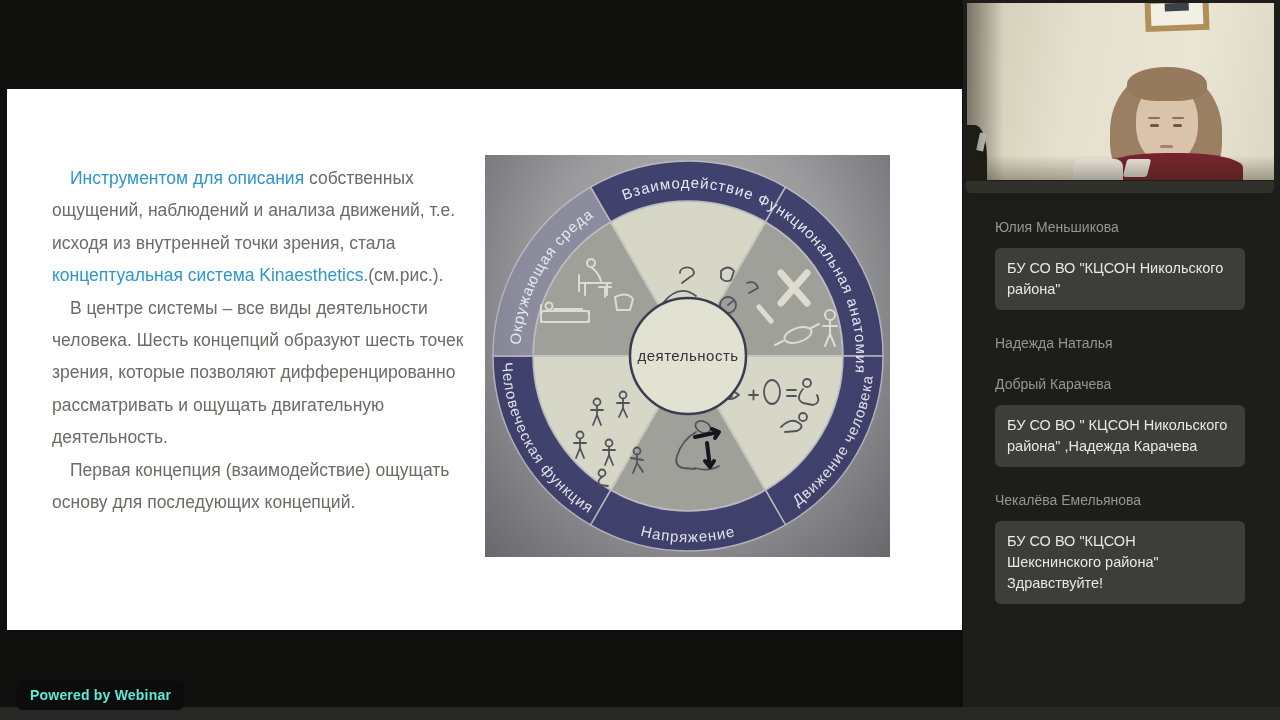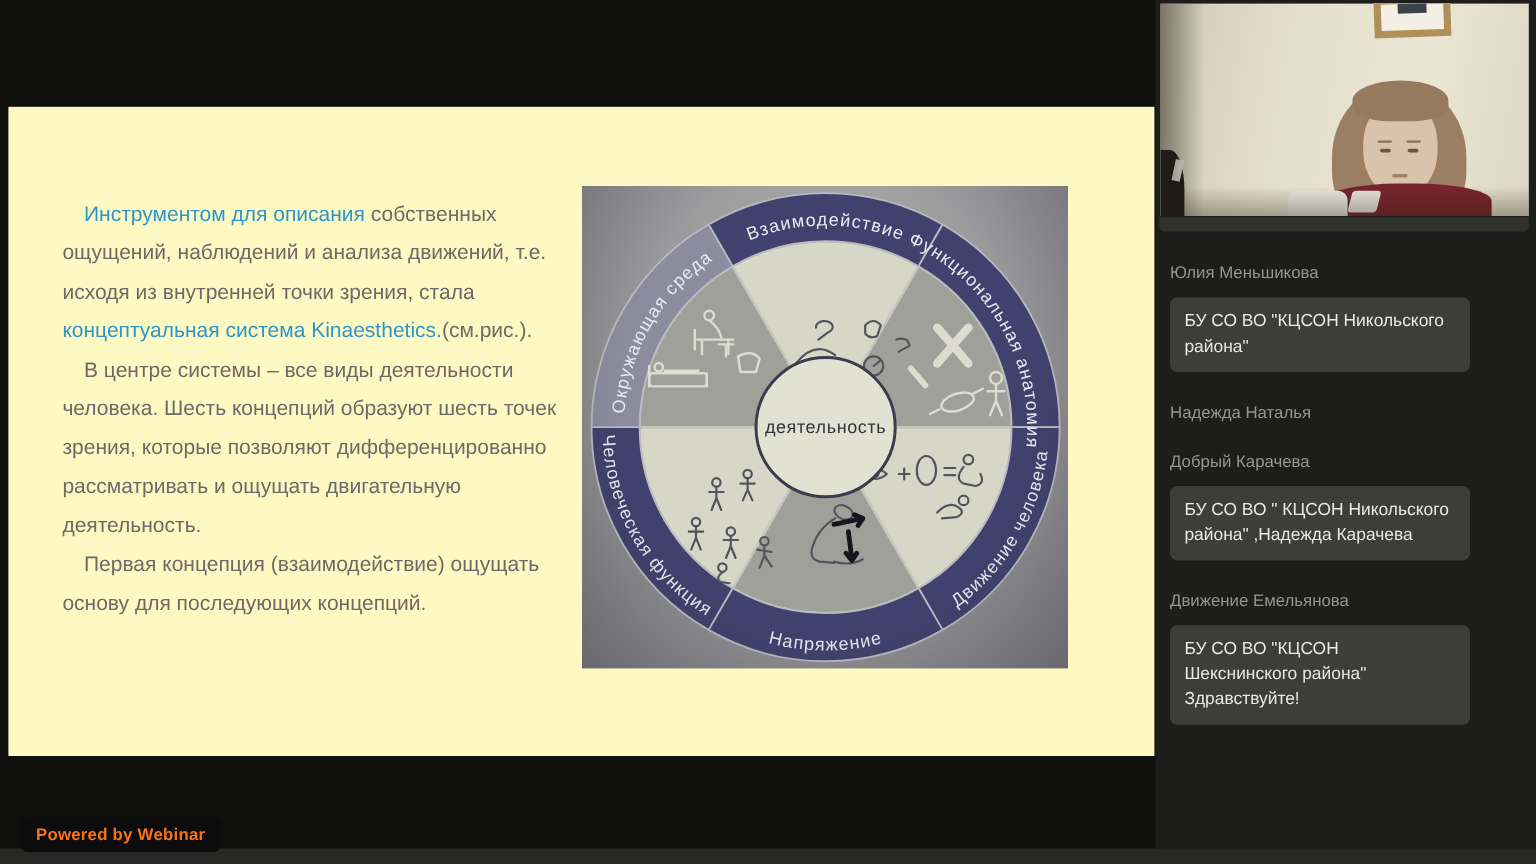--- a/index.html
+++ b/index.html
@@ -1,21 +1,21 @@
 <!DOCTYPE html>
 <html><head>
 <meta charset="utf-8">
 <style>
   * { margin:0; padding:0; box-sizing:border-box; }
   html,body { background:#000; }
   body { font-family:"Liberation Sans", sans-serif; }
   .stage { position:relative; width:1280px; height:720px; background:#0f0f0e; overflow:hidden; }
 
   
-  .slide { position:absolute; left:7px; top:89px; width:955px; height:541px; background:#fef9c3; }
+  .slide { position:absolute; left:7px; top:89px; width:955px; height:541px; background:#ffffff; }
   .slide-text { position:absolute; left:45px; top:73px; width:414px;
                 font-size:17.5px; line-height:32.4px; color:#6d6a67; }
   .slide-text p { text-indent:18px; }
   .blue { color:#2f96cb; }
 
   
   .diagram { position:absolute; left:478px; top:66px; width:405px; height:402px;
              background: radial-gradient(ellipse at 50% 30%, #b0b0ac 0%, #97979a 55%, #7b7b7f 100%); }
   .diagram svg { position:absolute; inset:0; }
   .diagram .vignette { position:absolute; inset:0;
@@ -52,29 +52,29 @@
             transform:skewX(-14deg); border-radius:3px; }
   .dark-object { position:absolute; left:0; top:122px; width:20px; height:55px; background:#1a1a18;
                  border-radius:0 60% 0 0; }
   .dark-object .strap { position:absolute; left:11px; top:8px; width:7px; height:18px; background:#e8e6de; transform:rotate(12deg); }
   .chair-blob { position:absolute; left:106px; top:156px; width:50px; height:21px; background:#ebe8df; border-radius:8px 8px 0 0; }
 
   .clipped-bubble { position:absolute; left:3px; top:181px; width:308px; height:12px;
                     background:#31312c; border-radius:0 0 5px 5px; }
 
   .chat { position:absolute; left:0; top:193px; width:317px; bottom:13px; padding:26px 10px 0 12px; overflow:hidden; }
-  .msg { margin-bottom:25px; }
+  .msg { margin-bottom:25px;margin-left:20px; }
   .sender { font-size:14px; color:#96968e; margin-bottom:13px; }
   .bubble { max-width:250px; background:#3d3d39; border-radius:6px; padding:10px 12px;
             font-size:14.5px; line-height:21px; color:#e9e9e2; }
 
   
   .bottom-bar { position:absolute; left:0; top:707px; width:1280px; height:13px; background:#272725; }
   .badge { position:absolute; left:17px; top:681px; height:29px; line-height:29px; padding:0 13px;
-           background:#0c0c0c; border-radius:6px; font-size:14px; font-weight:600; color:#f97316; letter-spacing:.2px; }
+           background:#0c0c0c; border-radius:6px; font-size:14px; font-weight:600; color:#5eead4; letter-spacing:.2px; }
 </style>
 </head>
 <body>
 
 <div class="stage">
 
   <div class="slide">
     <div class="slide-text">
       <p><span class="blue">Инструментом для описания</span><span> собственных ощущений, наблюдений  и анализа движений, т.е. исходя из внутренней точки зрения, стала </span><span class="blue">концептуальная система Kinaesthetics.</span><span>(см.рис.).</span></p>
       <p>В центре системы – все виды деятельности человека. Шесть концепций образуют шесть точек зрения, которые позволяют дифференцированно рассматривать и ощущать двигательную деятельность.</p>
@@ -221,21 +221,21 @@
         <div class="bubble">БУ СО ВО "КЦСОН Никольского района"</div>
       </div>
       <div class="msg">
         <div class="sender">Надежда Наталья</div>
       </div>
       <div class="msg">
         <div class="sender">Добрый Карачева</div>
         <div class="bubble">БУ СО ВО " КЦСОН Никольского района" ,Надежда Карачева</div>
       </div>
       <div class="msg">
-        <div class="sender">Движение Емельянова</div>
+        <div class="sender">Чекалёва Емельянова</div>
         <div class="bubble">БУ СО ВО "КЦСОН Шекснинского района" Здравствуйте!</div>
       </div>
     </div>
   </aside>
 
   <div class="bottom-bar"></div>
   <div class="badge">
     <span>Powered by Webinar</span>
   </div>
 

